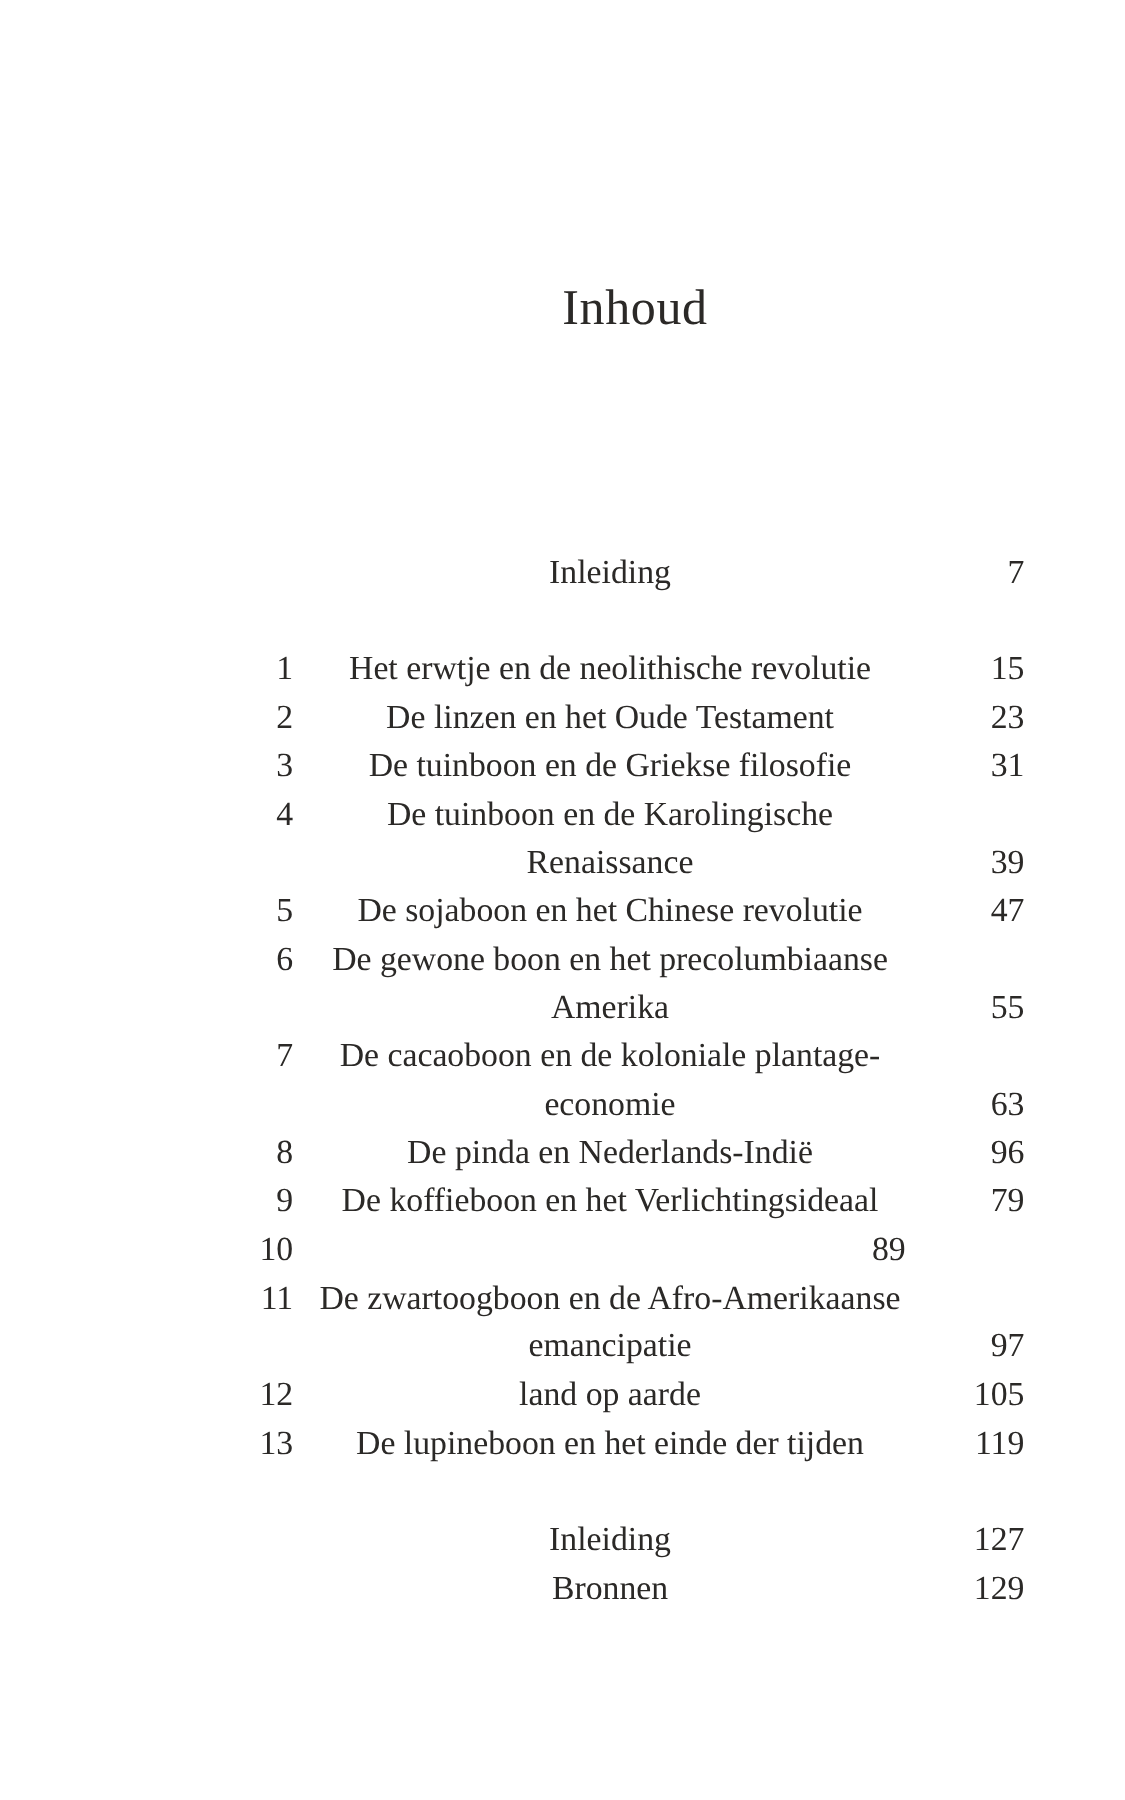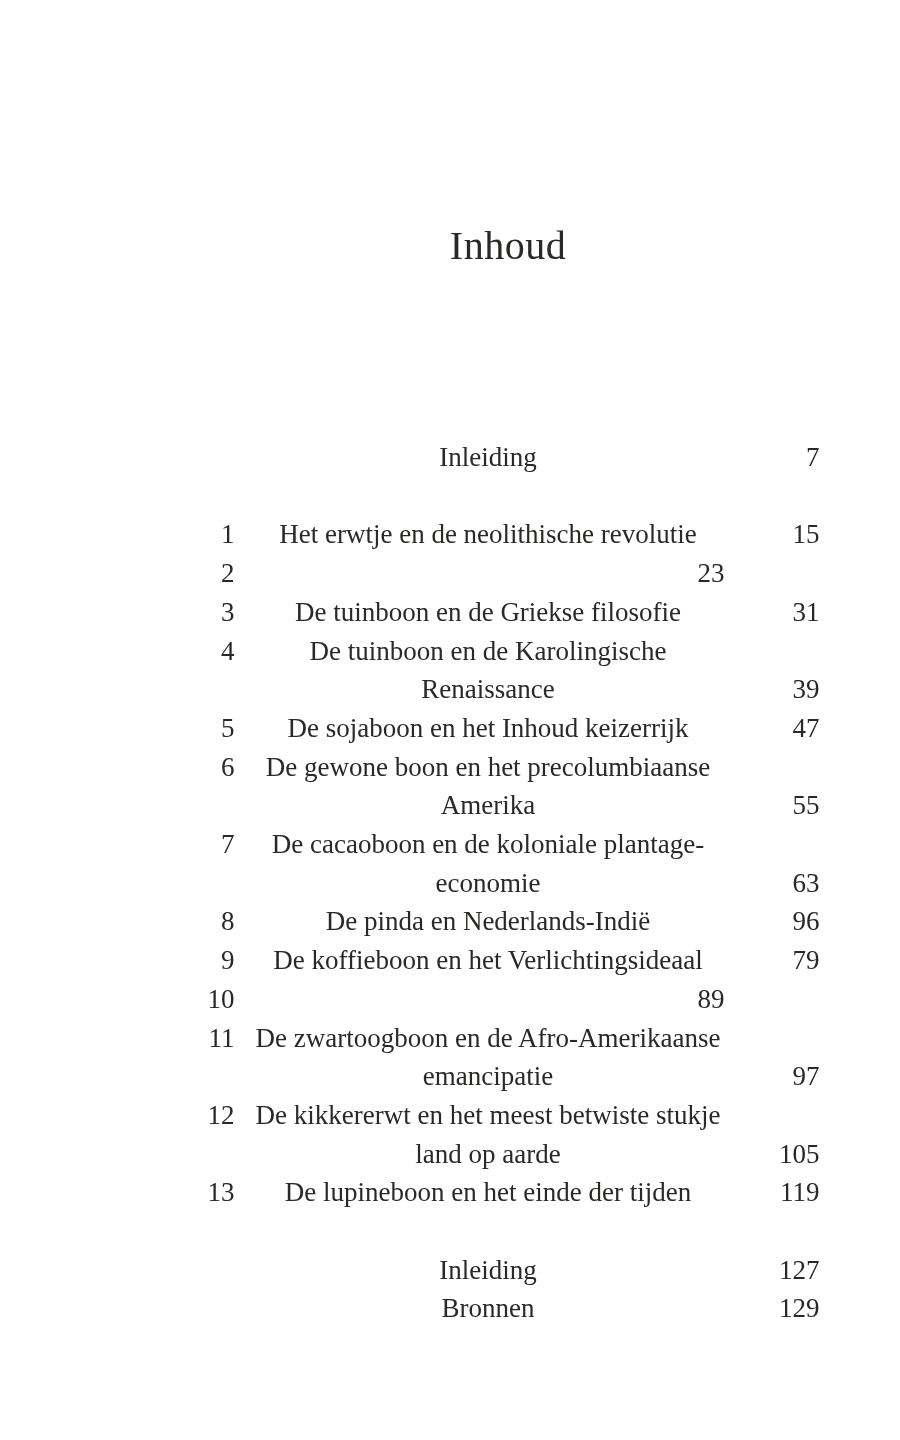--- a/index.html
+++ b/index.html
@@ -78,40 +78,43 @@
       <div class="chapters">
           <div class="toc-row">
             <span class="toc-num">1</span>
             <span class="toc-title">
               <div>Het erwtje en de neolithische revolutie</div>
             </span>
             <span class="toc-page">15</span>
           </div>
           <div class="toc-row">
             <span class="toc-num">2</span>
+            <span class="toc-title">
+              <div>De linzen en het Oude Testament</div>
+            </span>
             <span class="toc-page">23</span>
           </div>
           <div class="toc-row">
             <span class="toc-num">3</span>
             <span class="toc-title">
               <div>De tuinboon en de Griekse filosofie</div>
             </span>
             <span class="toc-page">31</span>
           </div>
           <div class="toc-row">
             <span class="toc-num">4</span>
             <span class="toc-title">
               <div>De tuinboon en de Karolingische Renaissance</div>
             </span>
             <span class="toc-page">39</span>
           </div>
           <div class="toc-row">
             <span class="toc-num">5</span>
             <span class="toc-title">
-              <div>De sojaboon en het Inhoud keizerrijk</div>
+              <div>De sojaboon en het Chinese revolutie</div>
             </span>
             <span class="toc-page">47</span>
           </div>
           <div class="toc-row">
             <span class="toc-num">6</span>
             <span class="toc-title">
               <div>De gewone boon en het precolumbiaanse</div>
               <div>Amerika</div>
             </span>
             <span class="toc-page">55</span>
@@ -146,21 +149,20 @@
             <span class="toc-num">11</span>
             <span class="toc-title">
               <div>De zwartoogboon en de Afro-Amerikaanse</div>
               <div>emancipatie</div>
             </span>
             <span class="toc-page">97</span>
           </div>
           <div class="toc-row">
             <span class="toc-num">12</span>
             <span class="toc-title">
-              <div>De kikkererwt en het meest betwiste stukje</div>
               <div>land op aarde</div>
             </span>
             <span class="toc-page">105</span>
           </div>
           <div class="toc-row">
             <span class="toc-num">13</span>
             <span class="toc-title">
               <div>De lupineboon en het einde der tijden</div>
             </span>
             <span class="toc-page">119</span>

